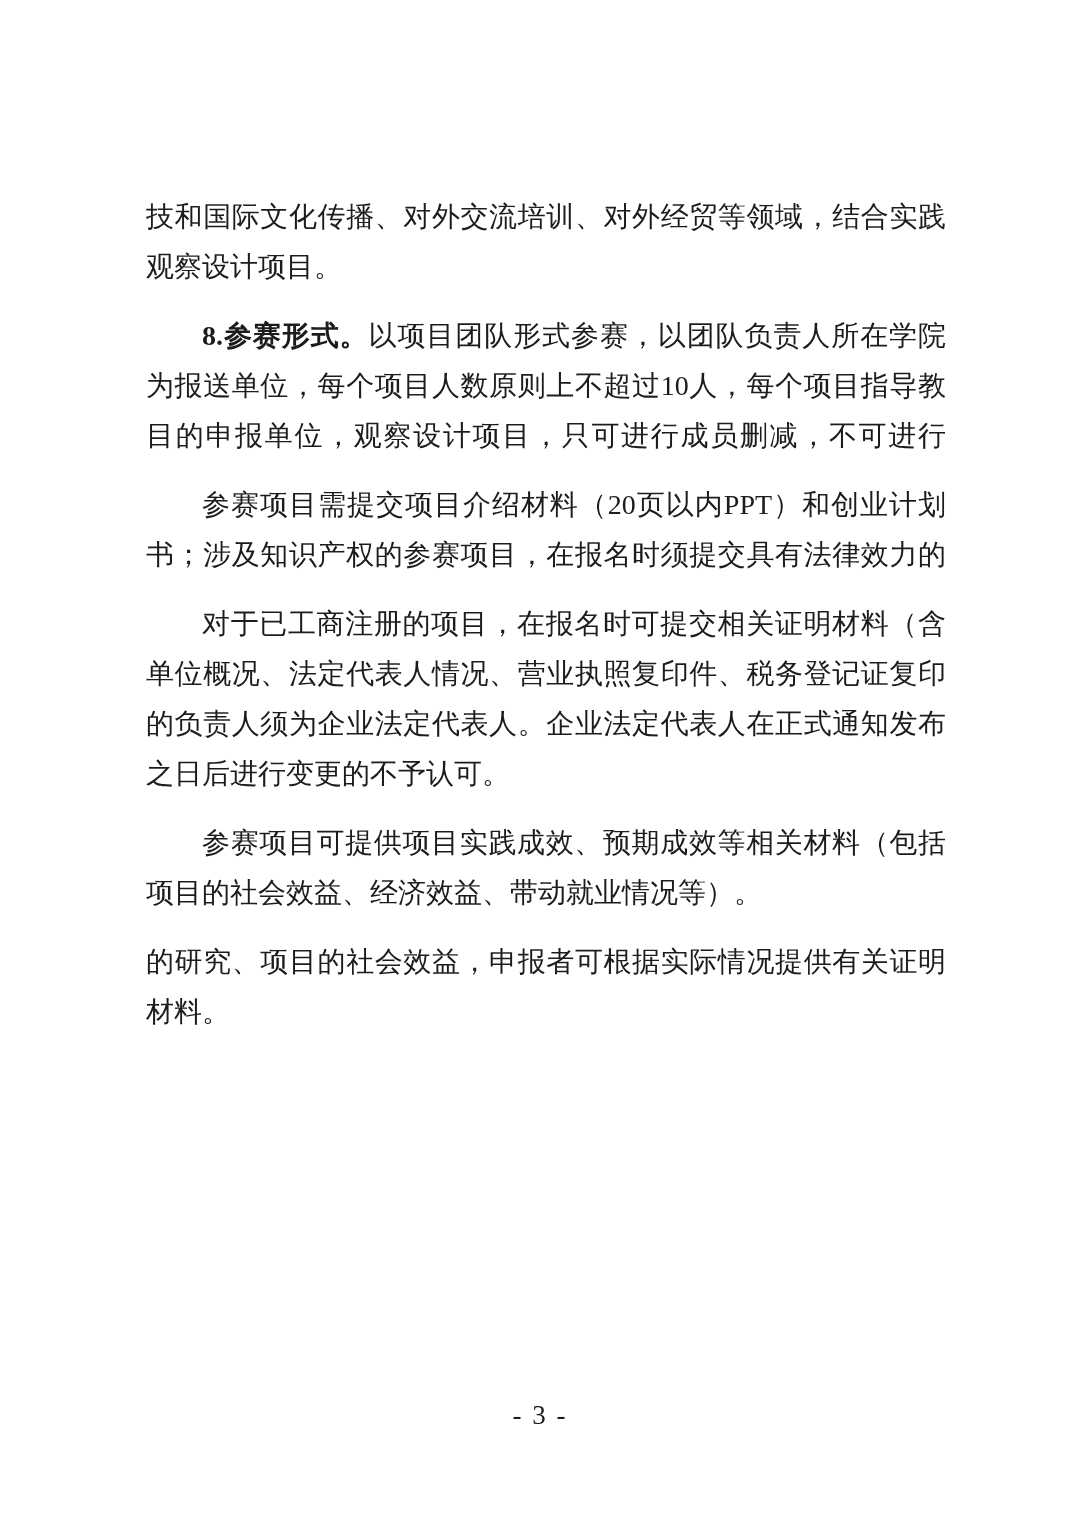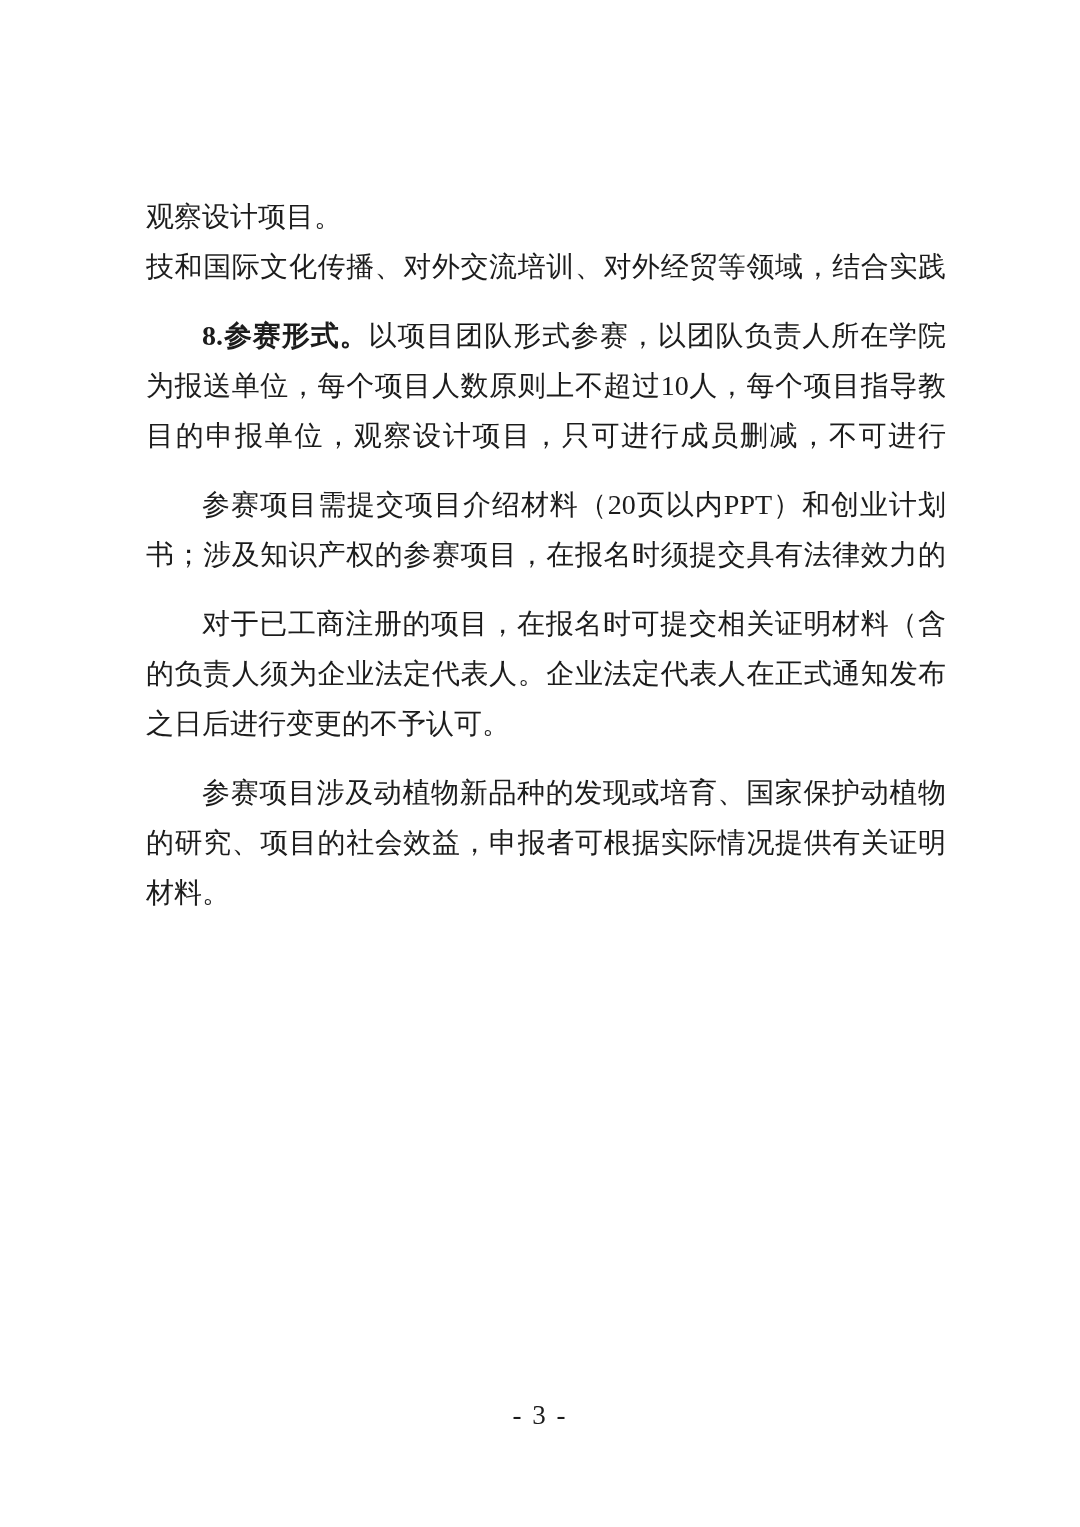--- a/index.html
+++ b/index.html
@@ -55,37 +55,41 @@
     color: #1c1c1c;
     letter-spacing: 2px;
   }
 </style>
 </head>
 <body>
 
 <div class="page">
   <div class="doc-body">
       <div class="para">
+        <div class="line">技和国际文化传播、对外交流培训、对外经贸等领域，结合实践</div>
         <div class="line last">观察设计项目。</div>
-        <div class="line">技和国际文化传播、对外交流培训、对外经贸等领域，结合实践</div>
       </div>
       <div class="para">
         <div class="line indent"><b>8.参赛形式。</b>以项目团队形式参赛，以团队负责人所在学院</div>
         <div class="line">为报送单位，每个项目人数原则上不超过10人，每个项目指导教</div>
         <div class="line">目的申报单位，观察设计项目，只可进行成员删减，不可进行</div>
       </div>
       <div class="para">
         <div class="line indent">参赛项目需提交项目介绍材料（20页以内PPT）和创业计划</div>
         <div class="line">书；涉及知识产权的参赛项目，在报名时须提交具有法律效力的</div>
       </div>
       <div class="para">
         <div class="line indent">对于已工商注册的项目，在报名时可提交相关证明材料（含</div>
+        <div class="line">单位概况、法定代表人情况、营业执照复印件、税务登记证复印</div>
         <div class="line">的负责人须为企业法定代表人。企业法定代表人在正式通知发布</div>
         <div class="line last">之日后进行变更的不予认可。</div>
       </div>
       <div class="para">
-        <div class="line indent">参赛项目涉及动植物新品种的发现或培育、国家保护动植物</div>
+        <div class="line indent">参赛项目可提供项目实践成效、预期成效等相关材料（包括</div>
+        <div class="line last">项目的社会效益、经济效益、带动就业情况等）。</div>
+      </div>
+      <div class="para">
         <div class="line">的研究、项目的社会效益，申报者可根据实际情况提供有关证明</div>
         <div class="line last">材料。</div>
       </div>
     </div>
   <div class="page-number">- 3 -</div>
 </div>
 
 </body></html>

